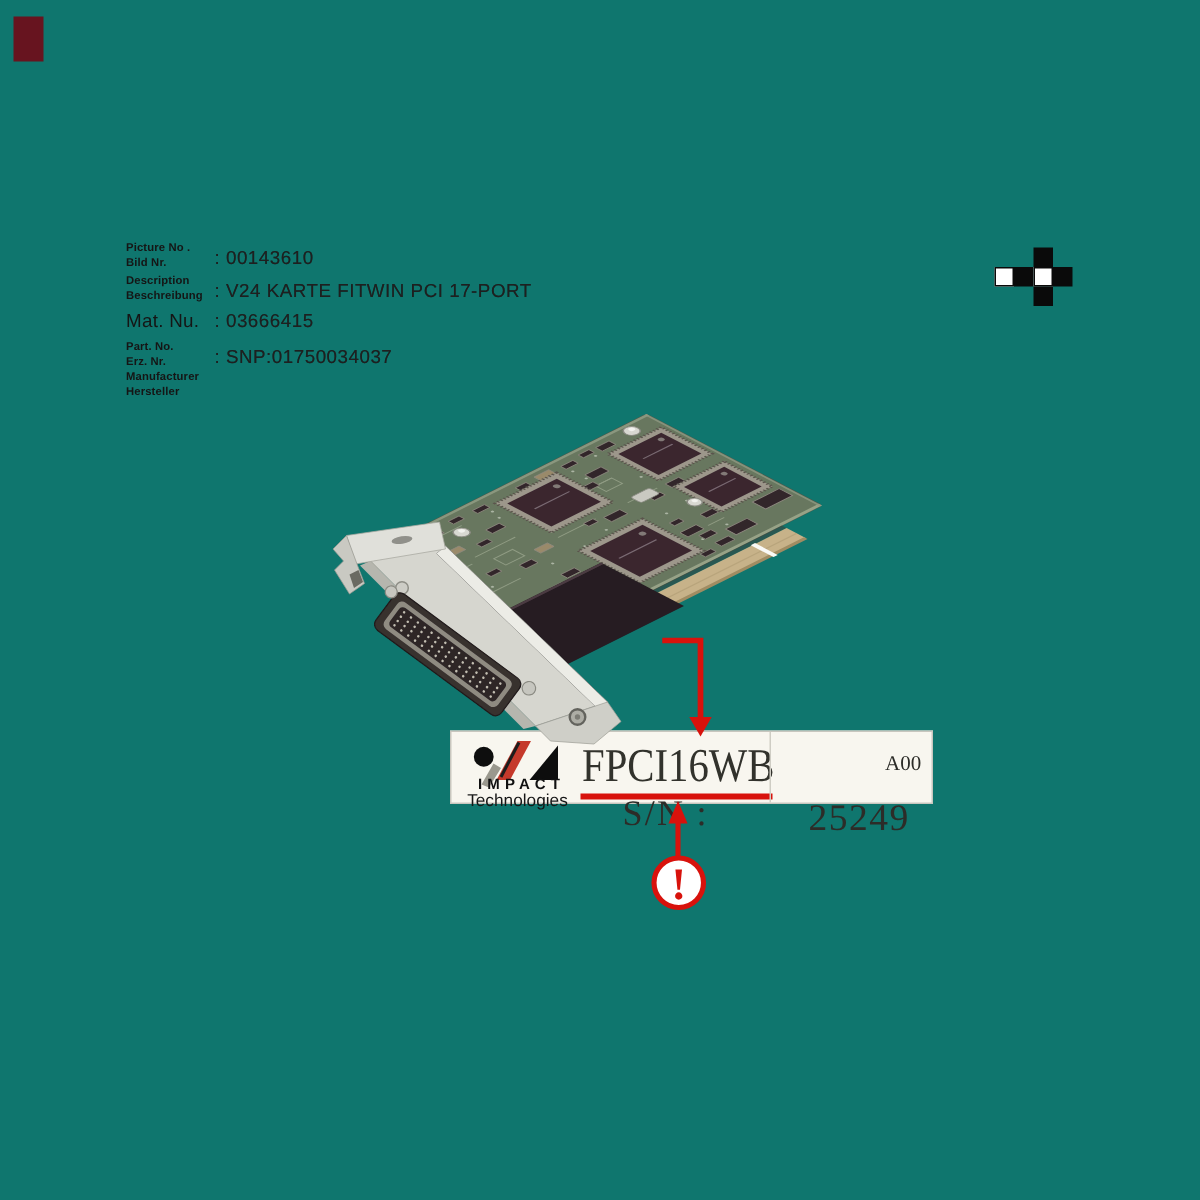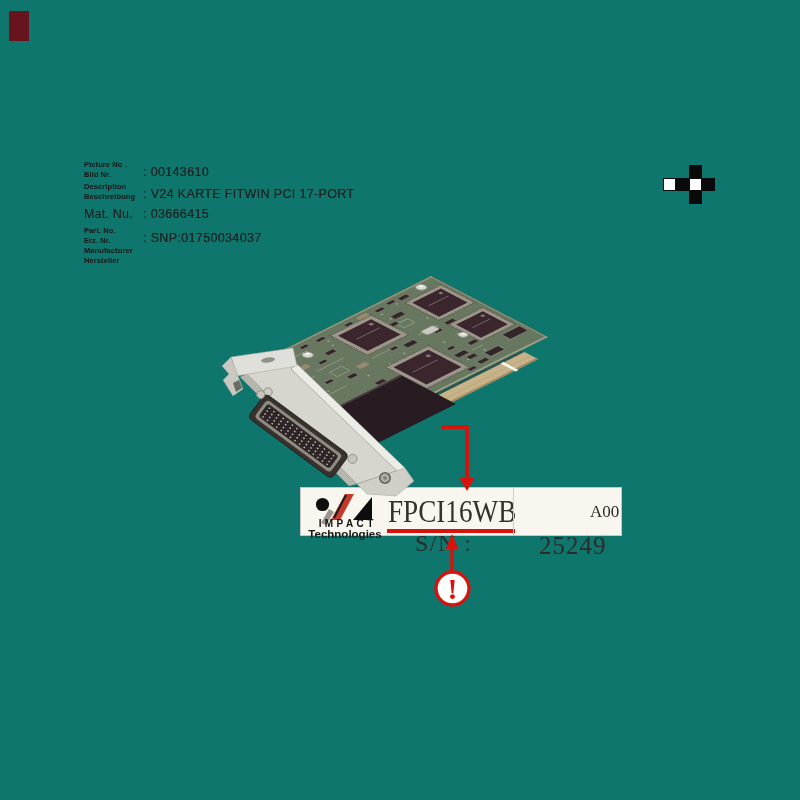--- a/index.html
+++ b/index.html
@@ -17,27 +17,27 @@
   
   .regmark{position:absolute;left:663px;top:164px;width:53px;height:41px;}
   .rm{position:absolute;width:13px;height:13px;box-sizing:border-box;}
   .rm-w{background:#fff;border:1.6px solid #0a0a0a;}
   
   .sticker{position:absolute;left:300px;top:487px;width:322px;height:49px;background:#f8f6ef;
            border:1px solid #c8c6be;box-sizing:border-box;z-index:2;}
   .logo-svg{position:absolute;left:6px;top:4px;}
   .brand{position:absolute;left:9px;top:30px;width:72px;text-align:center;font-size:10px;font-weight:700;
          letter-spacing:3.4px;text-indent:3.4px;color:#111;}
-  .brand2{position:absolute;left:4px;top:40px;width:80px;text-align:center;font-size:11.5px;font-weight:700;color:#161616;}
+  .brand2{position:absolute;left:4px;top:40px;width:80px;text-align:center;font-size:11.5px;font-weight:400;color:#161616;}
   .model{position:absolute;left:87px;top:7px;font-family:"Liberation Serif",serif;font-size:28px;line-height:30px;
          color:#32322c;transform:scale(.97,1.12);transform-origin:left top;white-space:nowrap;}
   .model-underline{position:absolute;left:86px;top:41px;width:128px;height:3.6px;}
   .sn{position:absolute;left:90px;top:42px;font-family:"Liberation Serif",serif;font-size:24px;
       color:#2c2c28;letter-spacing:1.5px;white-space:nowrap;margin-left:24px;}
-  .rev{position:absolute;left:289px;top:14px;font-family:"Liberation Serif",serif;font-size:17px;color:#2c2c28;text-align:center;}
+  .rev{position:absolute;left:289px;top:14px;font-family:"Liberation Serif",serif;font-size:14px;color:#2c2c28;text-align:center;}
   .serial{position:absolute;left:238px;top:28px;font-family:"Liberation Serif",serif;font-size:25px;
           color:#2c2c28;letter-spacing:1px;margin-top:16px;}
   .divider{position:absolute;left:212px;top:0;width:1px;height:100%;background:#cfcdc4;}
   
   .photo{position:absolute;left:0;top:0;z-index:5;pointer-events:none;}
 </style>
 </head>
 <body>
 
 <div class="stage">

